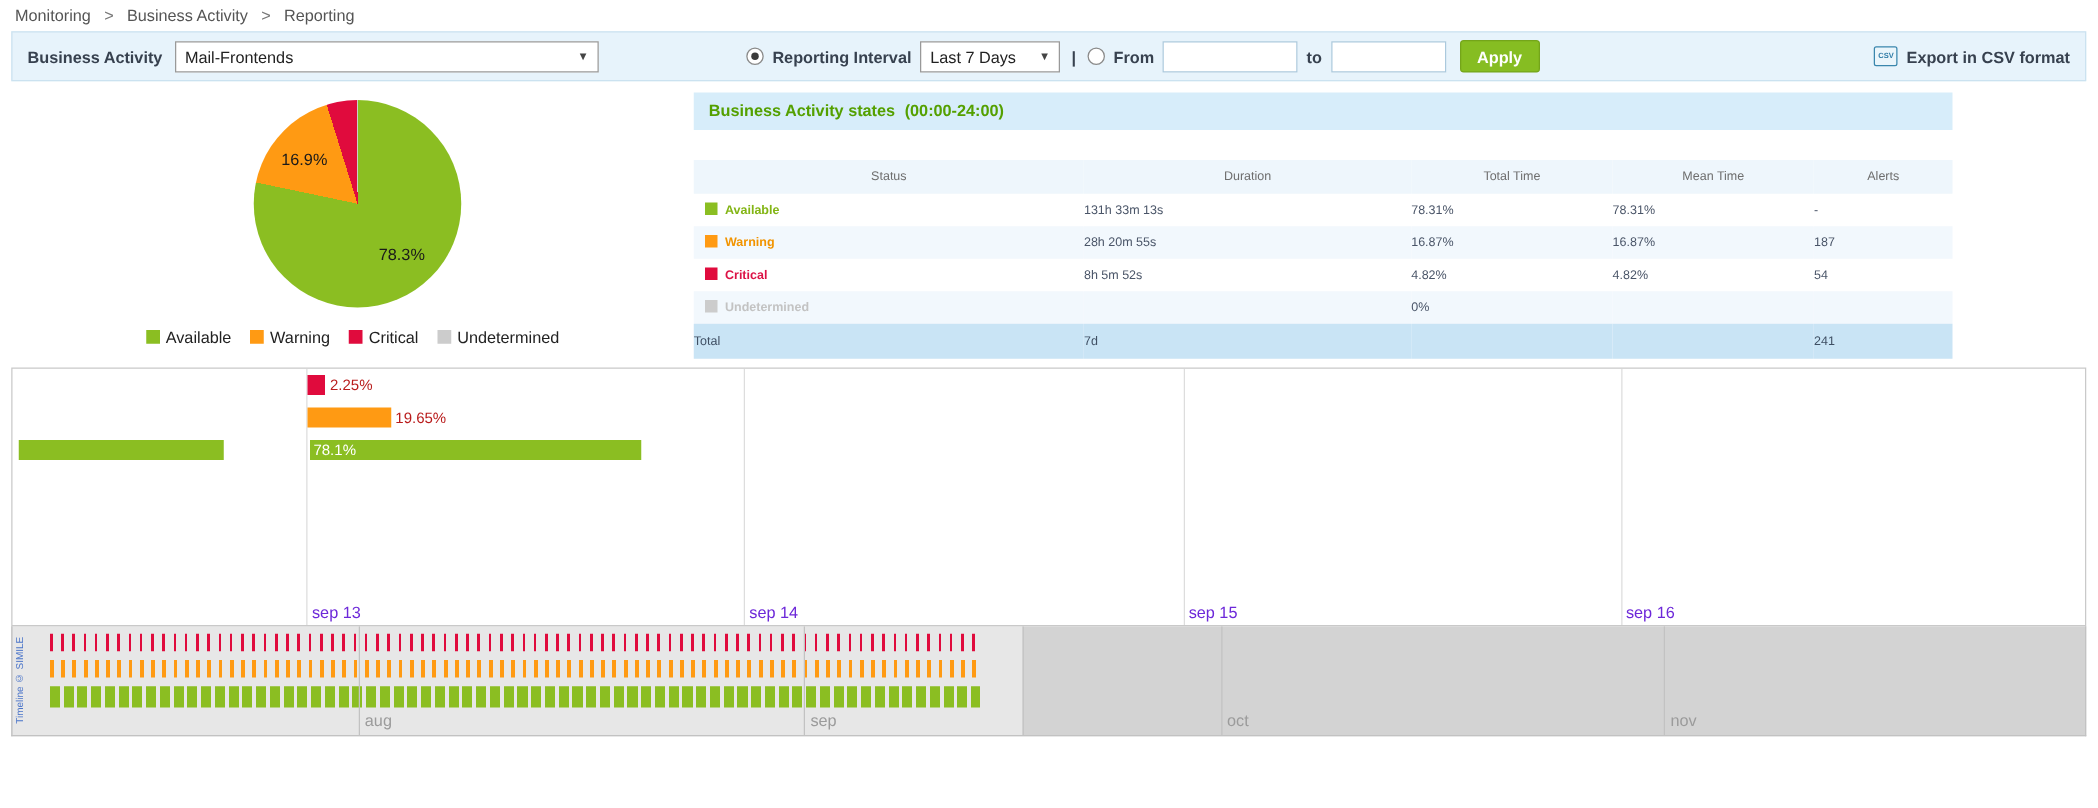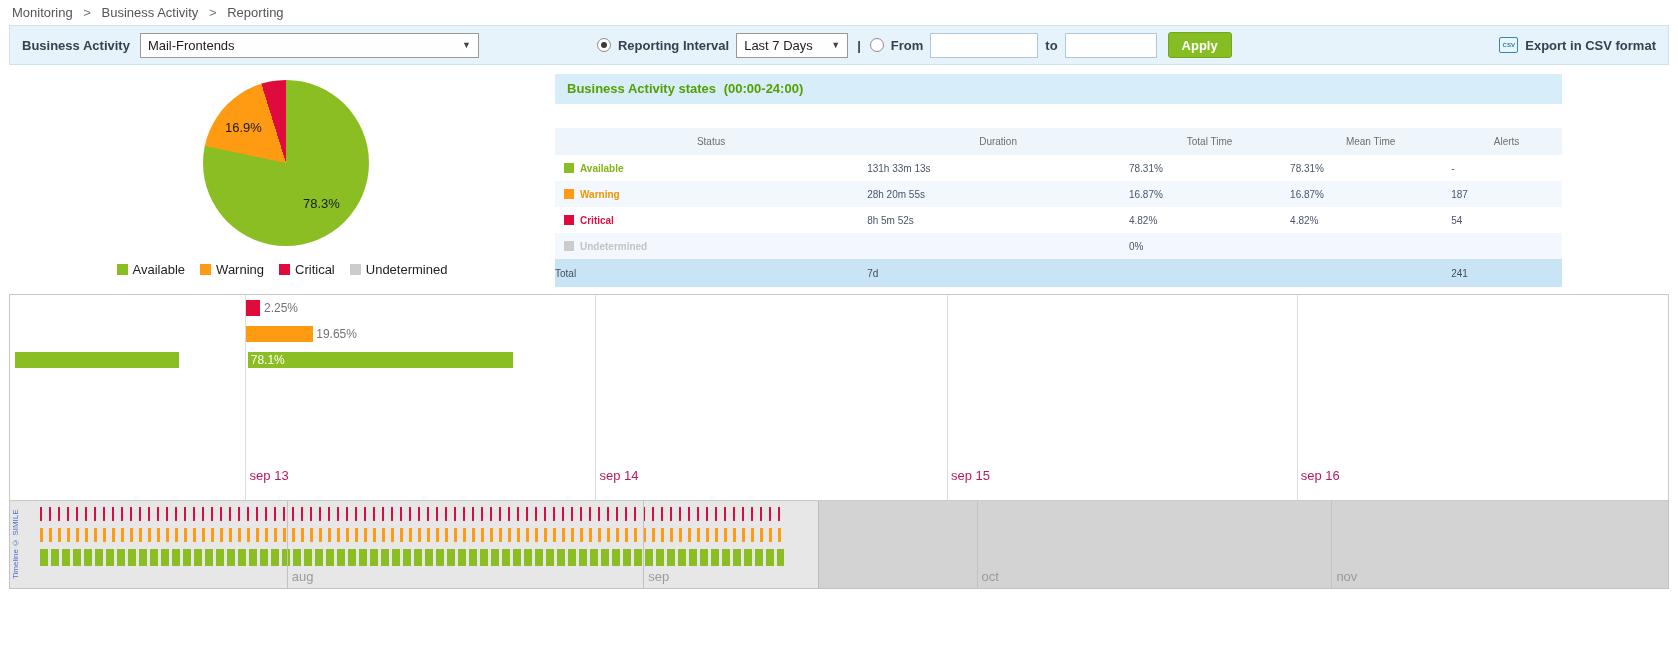--- a/index.html
+++ b/index.html
@@ -61,23 +61,23 @@
   .st-available { color:#83b515; } .st-warning { color:#f29400; }
   .st-critical { color:#dc1246; } .st-undetermined { color:#c3c3c3; }
   tr.alt { background:#f2f8fd; }
   tr.row-total { background:#c9e4f5; }
   tr.row-total td { color:#3f4f63; height:28px; }
 
   
   .timeline-main { margin:7px 9px 0; height:207px; border:1px solid #c9c9c9; position:relative;
                    background:#fff; overflow:hidden; }
   .grid-v { position:absolute; top:0; bottom:0; width:1px; background:#ddd; }
-  .tick-date { position:absolute; bottom:17px; font-size:13px; color:#be185d; }
+  .tick-date { position:absolute; bottom:3px; font-size:13px; color:#6d28d9; }
   .tl-bar { position:absolute; height:16px; }
-  .tl-label { position:absolute; height:16px; line-height:16px; font-size:12px; color:#737373; padding-left:2px; }
+  .tl-label { position:absolute; height:16px; line-height:16px; font-size:12px; color:#b91c1c; padding-left:2px; }
   .tl-label.inside { color:#fff; }
 
   
   .band { margin:0 9px; height:88px; background:#d3d3d3; border:1px solid #c2c2c2; border-top:none;
           position:relative; overflow:hidden; }
   .band-window { position:absolute; left:0; top:0; bottom:0; background:#e7e7e7; border-right:1px solid #bcbcbc; }
   .ticks { position:absolute; left:1.8%; width:44.9%; top:6px; }
   .tick-strip { height:14px; }
   .strip-critical { background:repeating-linear-gradient(to right,#e00b3d 0,#e00b3d 2px,transparent 2px,transparent 9px); }
   .strip-warning { margin-top:7px; background:repeating-linear-gradient(to right,#ff9a13 0,#ff9a13 3px,transparent 3px,transparent 9px); }

